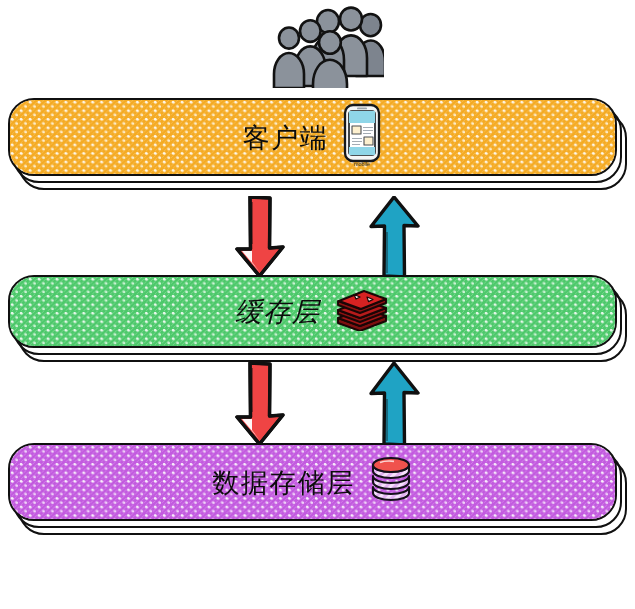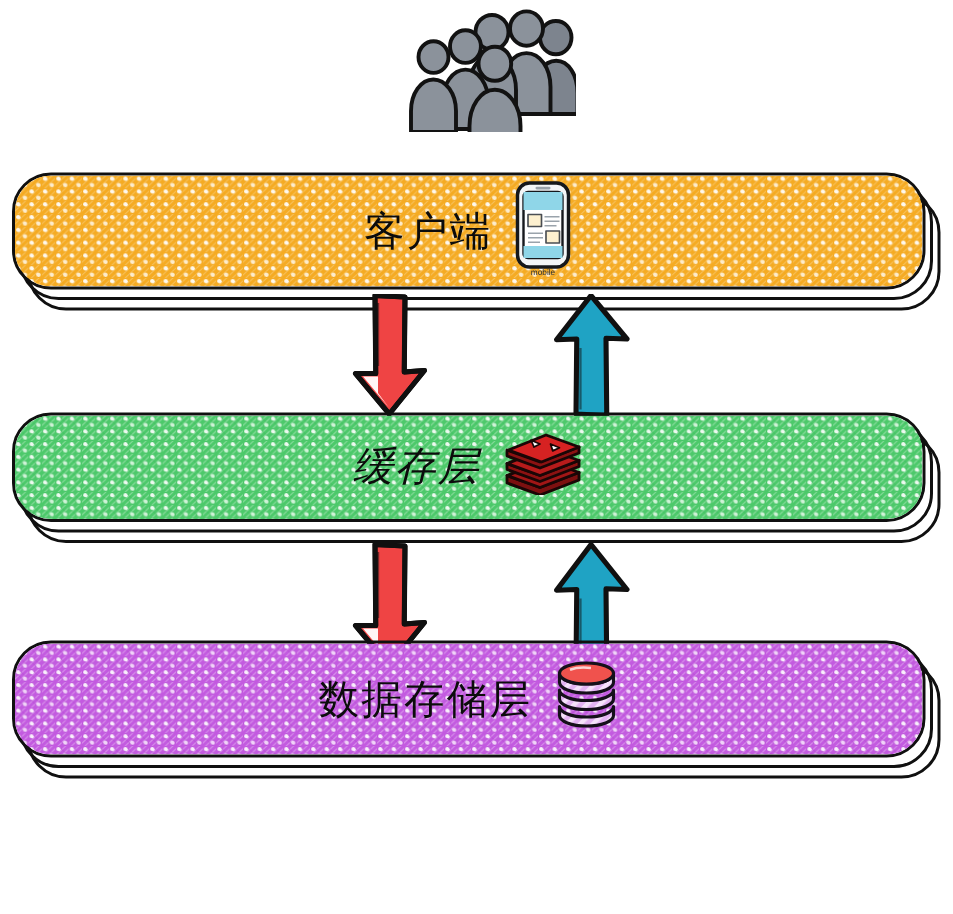--- a/index.html
+++ b/index.html
@@ -81,23 +81,23 @@
     color: #0c0c0c;
     letter-spacing: 1.5px;
     line-height: 1;
     white-space: nowrap;
   }
   .bar-icon {
     display: block;
   }
 
   
-  #bar-client   { left: 8px;  top: 115px; width: 619px; height: 92px; }
+  #bar-client   { left: 8px;  top: 98px; width: 619px; height: 92px; }
   #bar-cache    { left: 8px;  top: 275px; width: 619px; height: 87px; font-style: italic; }
-  #bar-storage  { left: 8px;  top: 427px; width: 619px; height: 92px; }
+  #bar-storage  { left: 8px;  top: 443px; width: 619px; height: 92px; }
 
   
   .arrow {
     position: absolute;
   }
 
   #arrow-client-to-cache  { left: 232px; top: 196px; width: 56px; height: 82px; }
   #arrow-cache-to-client  { left: 366px; top: 196px; width: 56px; height: 82px; }
   #arrow-cache-to-storage { left: 232px; top: 362px; width: 56px; height: 84px; }
   #arrow-storage-to-cache { left: 366px; top: 362px; width: 56px; height: 84px; }

